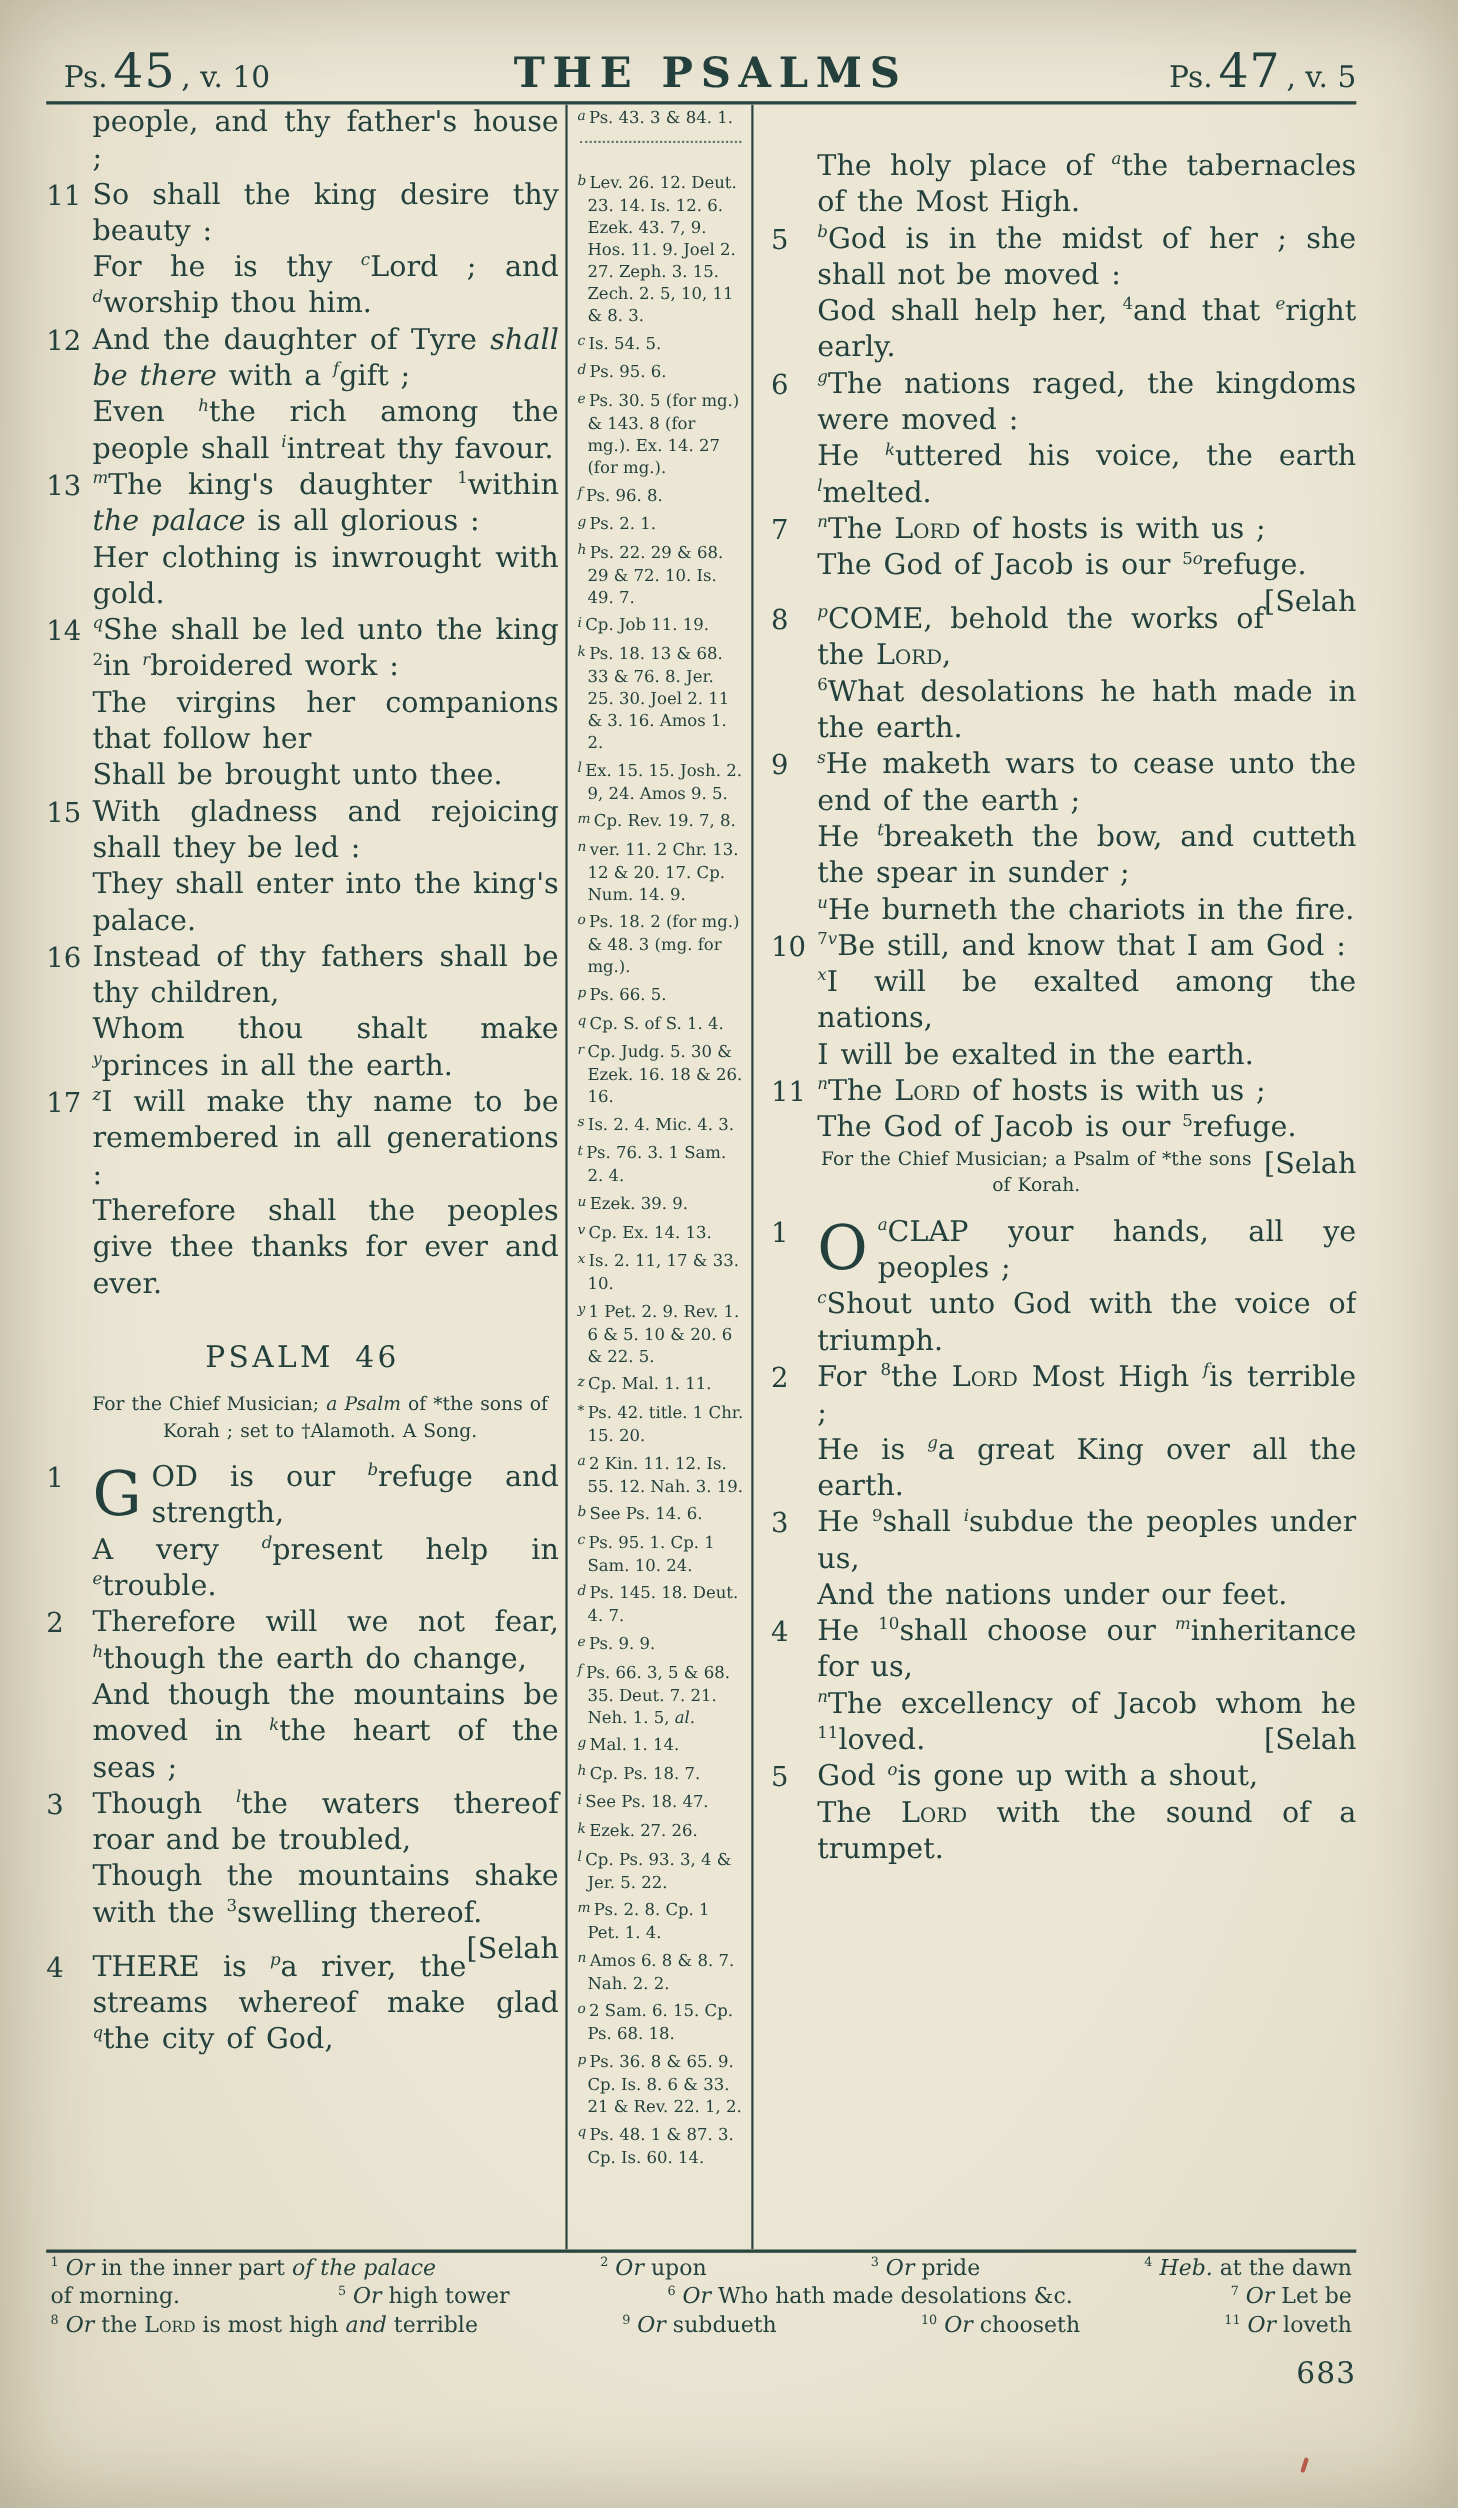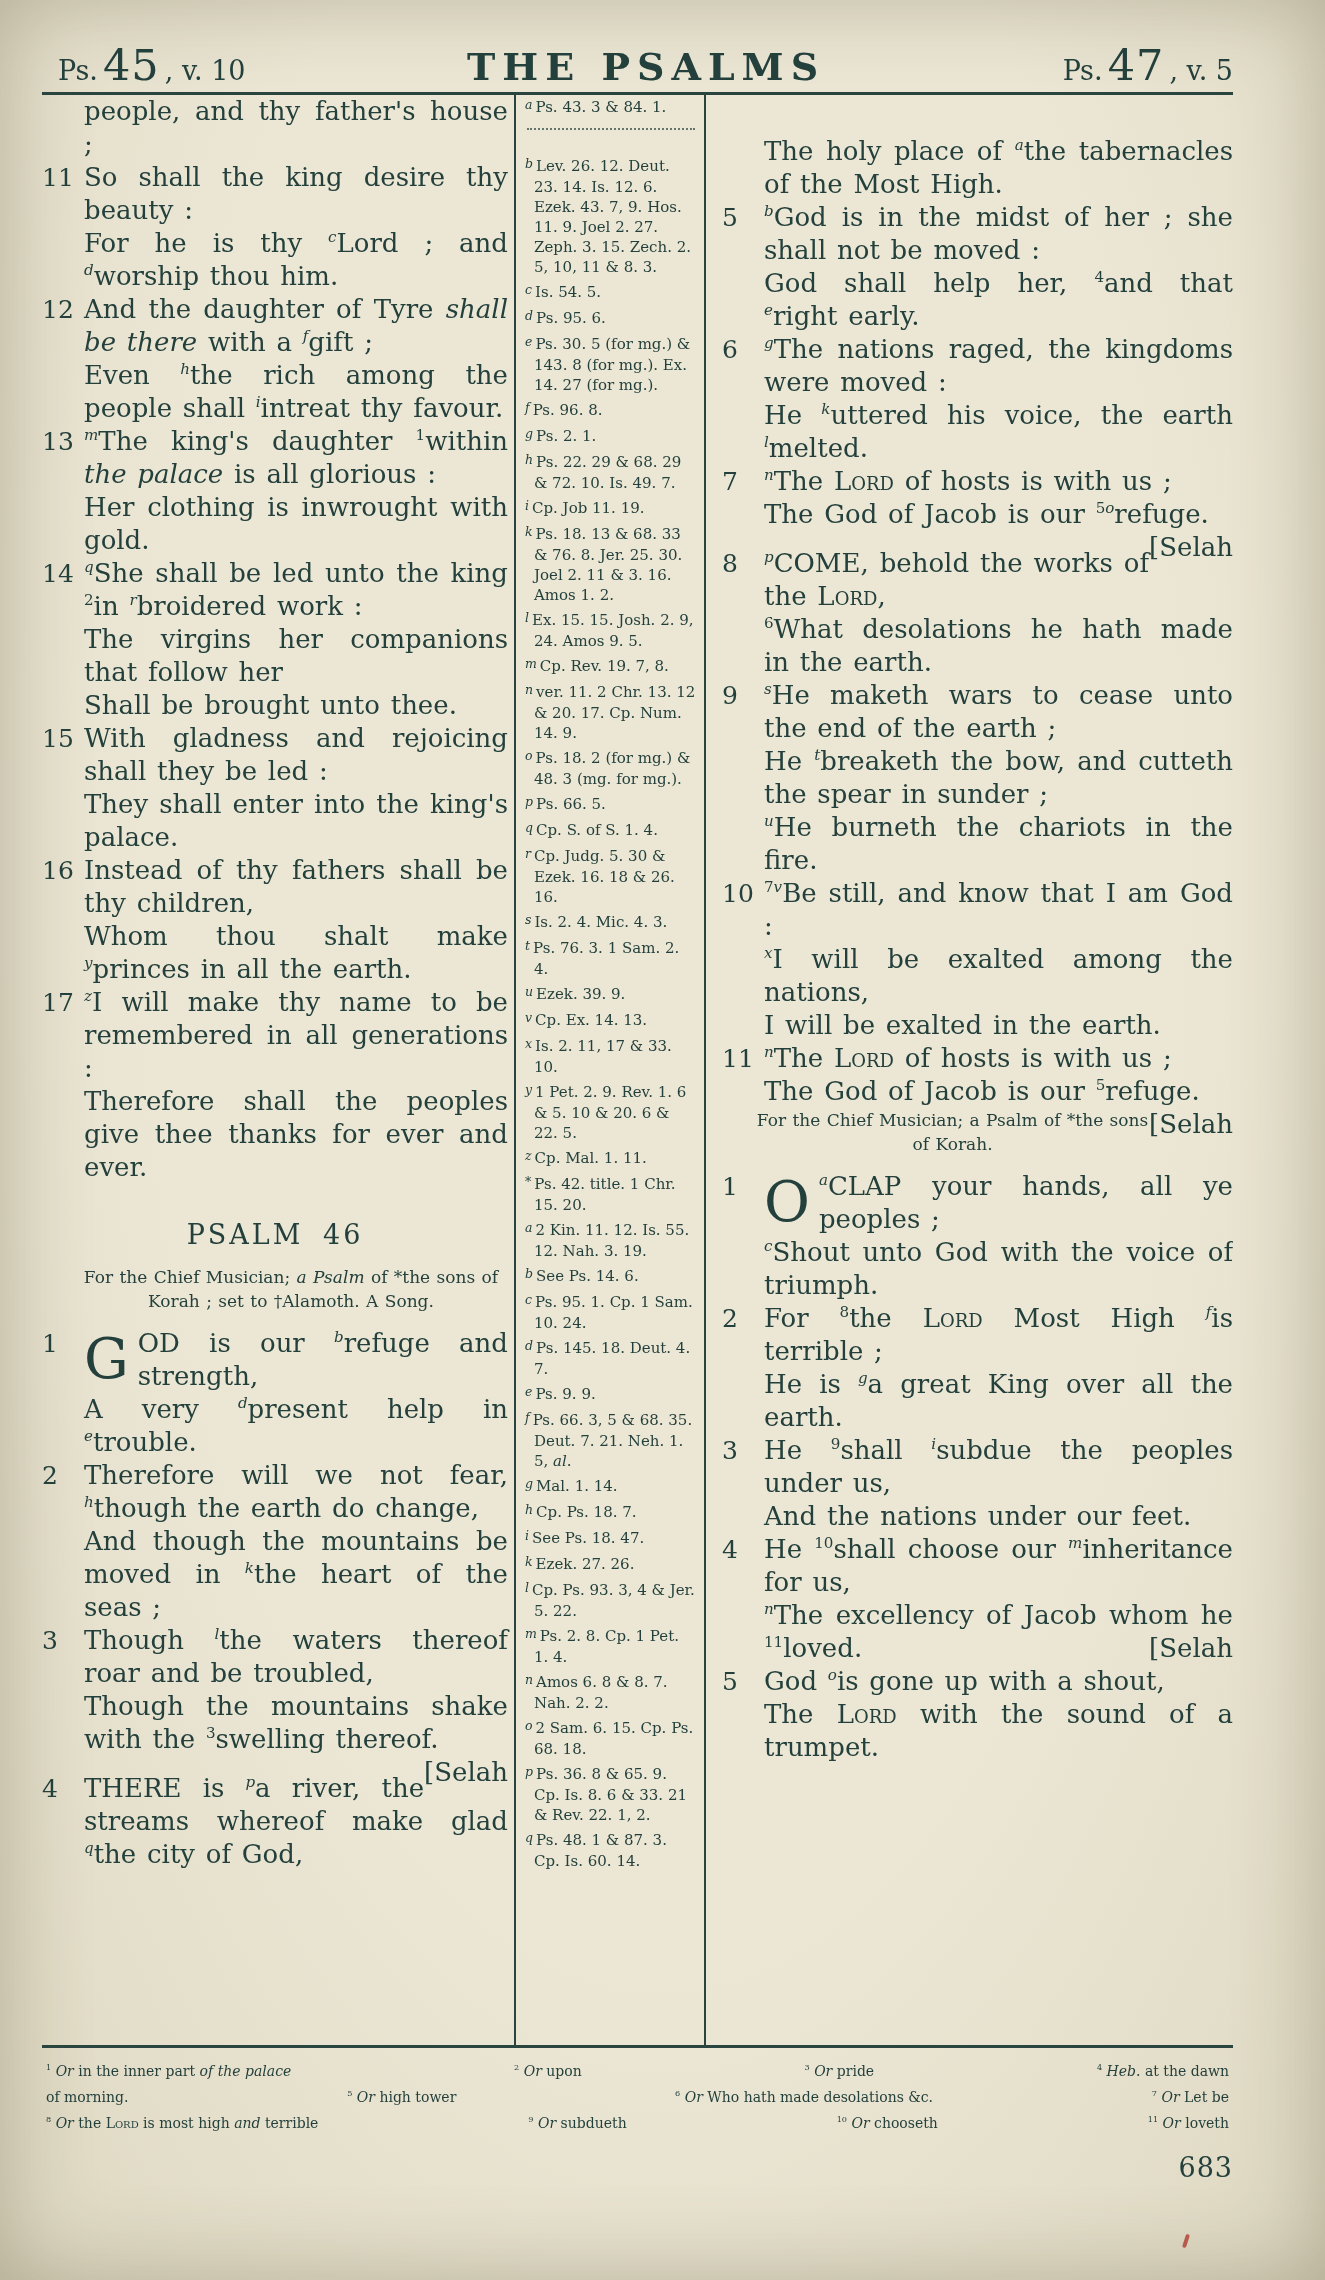--- a/index.html
+++ b/index.html
@@ -13,42 +13,42 @@
   }
   .header { display:flex; align-items:baseline; }
   .h-side { white-space:nowrap;margin-left:16px; }
   .h-ps { font-size:27px; }
   .h-num { font-size:43px; letter-spacing:1px; }
   .h-center { flex:1; text-align:center; font-size:38px; font-weight:bold; letter-spacing:7px; }
   .header-rule { border-bottom:3px solid #2a443f; margin-top:2px; }
 
   .columns { display:flex; height:1950px; overflow:hidden; padding-top:0; }
   .col-left  { width:472px; padding-right:6px; font-size:26px; line-height:33px; }
-  .col-refs  { width:192px; border-left:2px solid #2a443f; border-right:2px solid #2a443f;
+  .col-refs  { width:171px; border-left:2px solid #2a443f; border-right:2px solid #2a443f;
                padding:2px 7px 0 9px; font-size:15px; line-height:20px; }
   .col-right { flex:1; padding-left:16px; font-size:26px; line-height:33px;margin-top:40px; }
 
   .line { position:relative; padding-left:42px; text-align:justify; word-spacing:2.5px; }
   .vnum { position:absolute; left:0; top:0; width:38px; font-size:25px; }
   .dropcap { float:left; font-size:56px; line-height:58px; margin:3px 9px 0 0; }
   .sup { font-size:0.58em; font-style:italic; vertical-align:super; line-height:0; }
   .sup.num { font-style:normal; }
   .it { font-style:italic; }
   .sc { font-variant:small-caps; }
   .selah { float:right; }
   .gap { margin-top:16px; }
   .psalm-heading { text-align:center; font-size:27px; letter-spacing:3px; word-spacing:8px; margin:34px 0 14px; }
   .psalm-subtitle { text-align:center; font-size:17px; line-height:24px; margin:0 2px 14px 34px; word-spacing:1px; }
 
   .ref-entry { padding-left:9px; text-indent:-9px; margin-bottom:5px; }
   .ref-mark { font-style:italic; font-size:12.5px; position:relative; top:-3px; margin-right:3px; }
   .ref-dots { border-bottom:2px dotted rgba(42,68,63,.7); height:6px; margin:6px 2px 26px; padding:0; }
 
   .footer-rule { border-bottom:3px solid #2a443f; }
-  .footnotes { padding:10px 4px 4px; font-size:14px;text-align:right; }
+  .footnotes { padding:0 4px 4px; font-size:20px;text-align:right; }
   .fn-row { display:flex; justify-content:space-between; line-height:26px; }
   .fn-row .fn-item { white-space:nowrap; }
   .page-number { text-align:right; font-size:27px; margin-top:12px; letter-spacing:1px; }
   .ink-mark { position:absolute; left:1184px; top:2234px; width:4px; height:14px;
               background:#b2453a; transform:rotate(18deg); border-radius:2px; opacity:.85; }
 </style>
 </head>
 <body>
 
 <div class="page">

